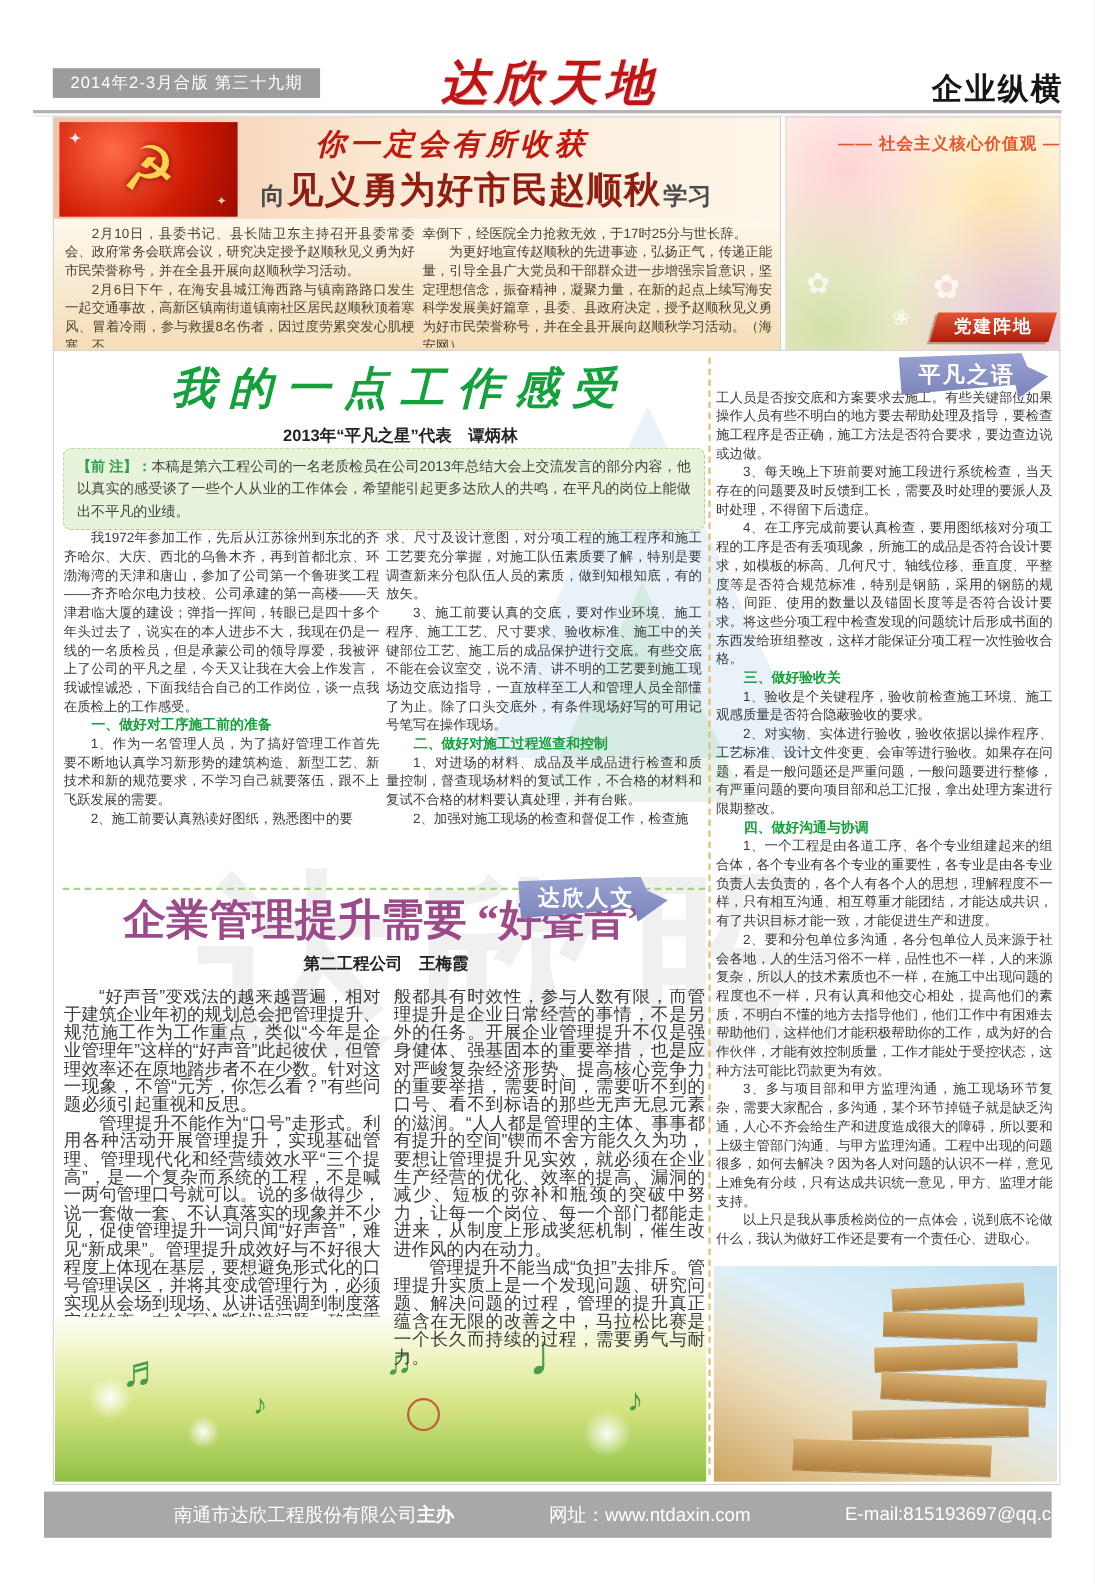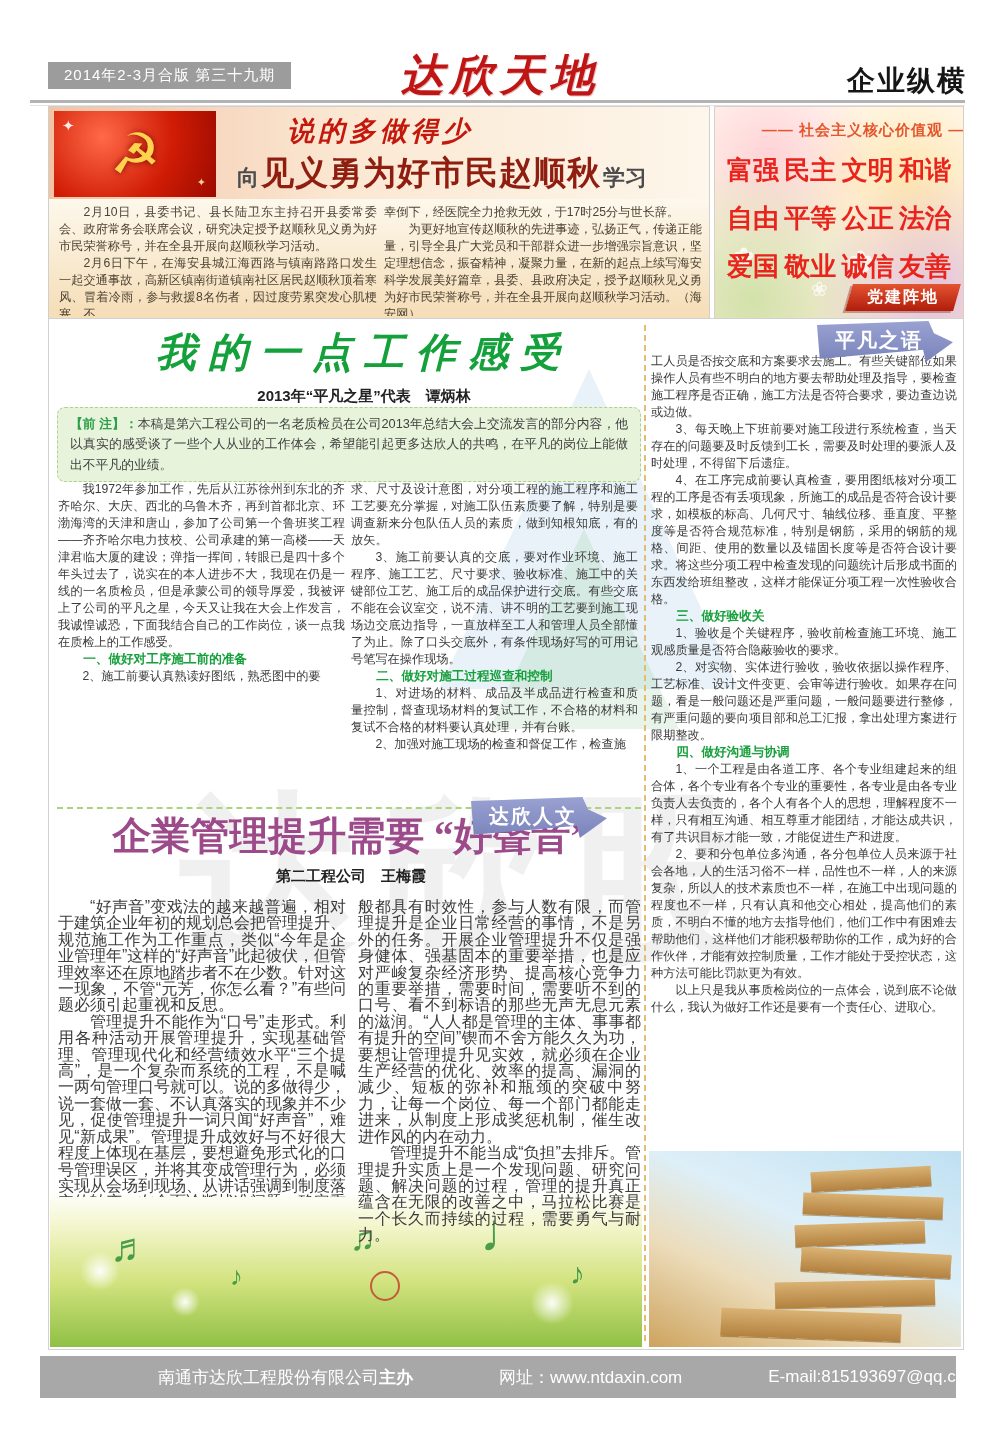--- a/index.html
+++ b/index.html
@@ -134,21 +134,21 @@
   </div>
   <div class="abs head-rule"></div>
 
   <div class="abs topbox">
     <div class="strip">
       <div class="emblem">
         <span class="glyph">☭</span>
         <span class="spark">✦</span>
         <span class="spark2">✦</span>
       </div>
-      <div class="kicker">说的多做得少</div>
+      <div class="kicker">你一定会有所收获</div>
       <div class="headline">
         <span class="pre">向</span>
         <span class="main">见义勇为好市民赵顺秋</span>
         <span class="suf">学习</span>
       </div>
     </div>
     <div class="topbody">
       <div class="tcol tcol1">
           <div class="par">2月10日，县委书记、县长陆卫东主持召开县委常委会、政府常务会联席会议，研究决定授予赵顺秋见义勇为好市民荣誉称号，并在全县开展向赵顺秋学习活动。</div>
           <div class="par">2月6日下午，在海安县城江海西路与镇南路路口发生一起交通事故，高新区镇南街道镇南社区居民赵顺秋顶着寒风、冒着冷雨，参与救援8名伤者，因过度劳累突发心肌梗塞，不</div>
@@ -158,40 +158,20 @@
           <div class="par">为更好地宣传赵顺秋的先进事迹，弘扬正气，传递正能量，引导全县广大党员和干部群众进一步增强宗旨意识，坚定理想信念，振奋精神，凝聚力量，在新的起点上续写海安科学发展美好篇章，县委、县政府决定，授予赵顺秋见义勇为好市民荣誉称号，并在全县开展向赵顺秋学习活动。（海安网）</div>
         </div>
     </div>
   </div>
 
   <div class="abs values">
     <span class="vflower" style="left:18px;bottom:46px;font-size:26px;">✿</span>
     <span class="vflower" style="left:96px;bottom:18px;font-size:20px;">❀</span>
     <span class="vflower" style="right:90px;bottom:40px;font-size:30px;">✿</span>
     <div class="vh">—— 社会主义核心价值观 ——</div>
-    <div class="vrows">
-        <div class="vrow">
-          <span class="vcell">富强</span>
-          <span class="vcell">民主</span>
-          <span class="vcell">文明</span>
-          <span class="vcell">和谐</span>
-        </div>
-        <div class="vrow">
-          <span class="vcell">自由</span>
-          <span class="vcell">平等</span>
-          <span class="vcell">公正</span>
-          <span class="vcell">法治</span>
-        </div>
-        <div class="vrow">
-          <span class="vcell">爱国</span>
-          <span class="vcell">敬业</span>
-          <span class="vcell">诚信</span>
-          <span class="vcell">友善</span>
-        </div>
-      </div>
     <div class="party-ribbon">
       <span>党建阵地</span>
     </div>
   </div>
 
   <div class="abs mainbox">
     <div class="wm-tri"></div>
     <div class="wm-tri2"></div>
     <div class="wm-text">达欣股</div>
 
@@ -199,39 +179,41 @@
 
     <div class="abs g-title">我的一点工作感受</div>
     <div class="abs byline byline1">2013年“平凡之星”代表　谭炳林</div>
     <div class="abs preface">
       <span class="lbl">【前 注】：</span><span>本稿是第六工程公司的一名老质检员在公司2013年总结大会上交流发言的部分内容，他以真实的感受谈了一些个人从业的工作体会，希望能引起更多达欣人的共鸣，在平凡的岗位上能做出不平凡的业绩。</span>
     </div>
 
     <div class="col fcol1">
         <div class="par">我1972年参加工作，先后从江苏徐州到东北的齐齐哈尔、大庆、西北的乌鲁木齐，再到首都北京、环渤海湾的天津和唐山，参加了公司第一个鲁班奖工程——齐齐哈尔电力技校、公司承建的第一高楼——天津君临大厦的建设；弹指一挥间，转眼已是四十多个年头过去了，说实在的本人进步不大，我现在仍是一线的一名质检员，但是承蒙公司的领导厚爱，我被评上了公司的平凡之星，今天又让我在大会上作发言，我诚惶诚恐，下面我结合自己的工作岗位，谈一点我在质检上的工作感受。</div>
         <div class="sec-h">一、做好对工序施工前的准备</div>
+        <div class="par">1、作为一名管理人员，为了搞好管理工作首先要不断地认真学习新形势的建筑构造、新型工艺、新技术和新的规范要求，不学习自己就要落伍，跟不上飞跃发展的需要。</div>
         <div class="par">2、施工前要认真熟读好图纸，熟悉图中的要</div>
       </div>
     <div class="col fcol2">
         <div class="par pc">求、尺寸及设计意图，对分项工程的施工程序和施工工艺要充分掌握，对施工队伍素质要了解，特别是要调查新来分包队伍人员的素质，做到知根知底，有的放矢。</div>
         <div class="par">3、施工前要认真的交底，要对作业环境、施工程序、施工工艺、尺寸要求、验收标准、施工中的关键部位工艺、施工后的成品保护进行交底。有些交底不能在会议室交，说不清、讲不明的工艺要到施工现场边交底边指导，一直放样至工人和管理人员全部懂了为止。除了口头交底外，有条件现场好写的可用记号笔写在操作现场。</div>
         <div class="sec-h">二、做好对施工过程巡查和控制</div>
         <div class="par">1、对进场的材料、成品及半成品进行检查和质量控制，督查现场材料的复试工作，不合格的材料和复试不合格的材料要认真处理，并有台账。</div>
         <div class="par">2、加强对施工现场的检查和督促工作，检查施</div>
       </div>
     <div class="col fcol3">
         <div class="par pc">工人员是否按交底和方案要求去施工。有些关键部位如果操作人员有些不明白的地方要去帮助处理及指导，要检查施工程序是否正确，施工方法是否符合要求，要边查边说或边做。</div>
         <div class="par">3、每天晚上下班前要对施工段进行系统检查，当天存在的问题要及时反馈到工长，需要及时处理的要派人及时处理，不得留下后遗症。</div>
         <div class="par">4、在工序完成前要认真检查，要用图纸核对分项工程的工序是否有丢项现象，所施工的成品是否符合设计要求，如模板的标高、几何尺寸、轴线位移、垂直度、平整度等是否符合规范标准，特别是钢筋，采用的钢筋的规格、间距、使用的数量以及锚固长度等是否符合设计要求。将这些分项工程中检查发现的问题统计后形成书面的东西发给班组整改，这样才能保证分项工程一次性验收合格。</div>
         <div class="sec-h">三、做好验收关</div>
         <div class="par">1、验收是个关键程序，验收前检查施工环境、施工观感质量是否符合隐蔽验收的要求。</div>
         <div class="par">2、对实物、实体进行验收，验收依据以操作程序、工艺标准、设计文件变更、会审等进行验收。如果存在问题，看是一般问题还是严重问题，一般问题要进行整修，有严重问题的要向项目部和总工汇报，拿出处理方案进行限期整改。</div>
         <div class="sec-h">四、做好沟通与协调</div>
         <div class="par">1、一个工程是由各道工序、各个专业组建起来的组合体，各个专业有各个专业的重要性，各专业是由各专业负责人去负责的，各个人有各个人的思想，理解程度不一样，只有相互沟通、相互尊重才能团结，才能达成共识，有了共识目标才能一致，才能促进生产和进度。</div>
         <div class="par">2、要和分包单位多沟通，各分包单位人员来源于社会各地，人的生活习俗不一样，品性也不一样，人的来源复杂，所以人的技术素质也不一样，在施工中出现问题的程度也不一样，只有认真和他交心相处，提高他们的素质，不明白不懂的地方去指导他们，他们工作中有困难去帮助他们，这样他们才能积极帮助你的工作，成为好的合作伙伴，才能有效控制质量，工作才能处于受控状态，这种方法可能比罚款更为有效。</div>
+        <div class="par">3、多与项目部和甲方监理沟通，施工现场环节复杂，需要大家配合，多沟通，某个环节掉链子就是缺乏沟通，人心不齐会给生产和进度造成很大的障碍，所以要和上级主管部门沟通、与甲方监理沟通。工程中出现的问题很多，如何去解决？因为各人对问题的认识不一样，意见上难免有分歧，只有达成共识统一意见，甲方、监理才能支持。</div>
         <div class="par">以上只是我从事质检岗位的一点体会，说到底不论做什么，我认为做好工作还是要有一个责任心、进取心。</div>
       </div>
 
     <div class="abs h-dash"></div>
     <div class="abs v-dash"></div>
 
     <div class="flag flag-voice">达欣人文</div>
     <div class="abs p-title">企業管理提升需要 “好聲音”</div>
     <div class="abs byline byline2">第二工程公司　王梅霞</div>
     <div class="col vcol1">

